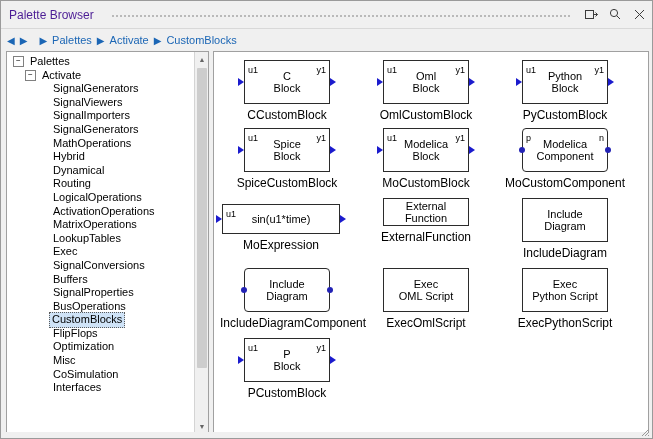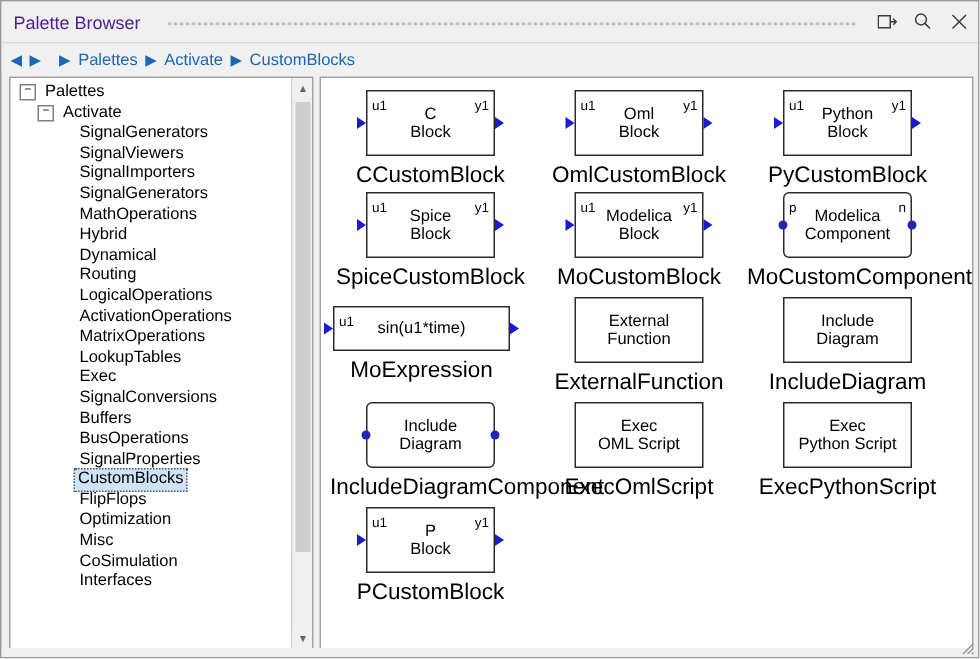--- a/index.html
+++ b/index.html
@@ -256,21 +256,21 @@
   .port-sq {
     position: absolute;
     width: 6px; height: 6px;
     background: #2323b5;
     border-radius: 50%;
   }
   .port-sq.left  { left: -4px; top: 50%; margin-top: -3px; }
   .port-sq.right { right: -4px; top: 50%; margin-top: -3px; }
   .block-caption {
     margin-top: 4px;
-    font-size: 15px;
+    font-size: 12px;
     color: #000;
     white-space: nowrap;
   }
   
   .statusbar {
     position: absolute;
     left: 0;
     bottom: 0;
     width: 100%;
     height: 6px;
@@ -411,26 +411,26 @@
             <span class="label tree-label">SignalConversions</span>
           </div>
           <div class="tree-row">
             <span class="spacer" style="width: 24px;"></span>
             <span class="spacer" style="width: 14px;"></span>
             <span class="label tree-label">Buffers</span>
           </div>
           <div class="tree-row">
             <span class="spacer" style="width: 24px;"></span>
             <span class="spacer" style="width: 14px;"></span>
+            <span class="label tree-label">SignalProperties</span>
+          </div>
+          <div class="tree-row">
+            <span class="spacer" style="width: 24px;"></span>
+            <span class="spacer" style="width: 14px;"></span>
             <span class="label tree-label">BusOperations</span>
-          </div>
-          <div class="tree-row">
-            <span class="spacer" style="width: 24px;"></span>
-            <span class="spacer" style="width: 14px;"></span>
-            <span class="label tree-label">SignalProperties</span>
           </div>
           <div class="tree-row selected">
             <span class="spacer" style="width: 24px;"></span>
             <span class="spacer" style="width: 14px;"></span>
             <span class="label tree-label">CustomBlocks</span>
           </div>
           <div class="tree-row">
             <span class="spacer" style="width: 24px;"></span>
             <span class="spacer" style="width: 14px;"></span>
             <span class="label tree-label">FlipFlops</span>
@@ -548,21 +548,21 @@
               <div>
                 <div>sin(u1*time)</div>
               </div>
               <span class="port-label port-in-label">u1</span>
               <span class="port-arrow left"></span>
               <span class="port-arrow right"></span>
             </div>
             <div class="block-caption">MoExpression</div>
           </div>
           <div class="block-cell" style="left: 145px; top: 146px;">
-            <div class="block-shape" style="width: 86px; height: 44px;">
+            <div class="block-shape" style="width: 86px; height: 28px;">
               <div>
                 <div>External</div>
                 <div>Function</div>
               </div>
             </div>
             <div class="block-caption">ExternalFunction</div>
           </div>
           <div class="block-cell" style="left: 284px; top: 146px;">
             <div class="block-shape" style="width: 86px; height: 44px;">
               <div>

